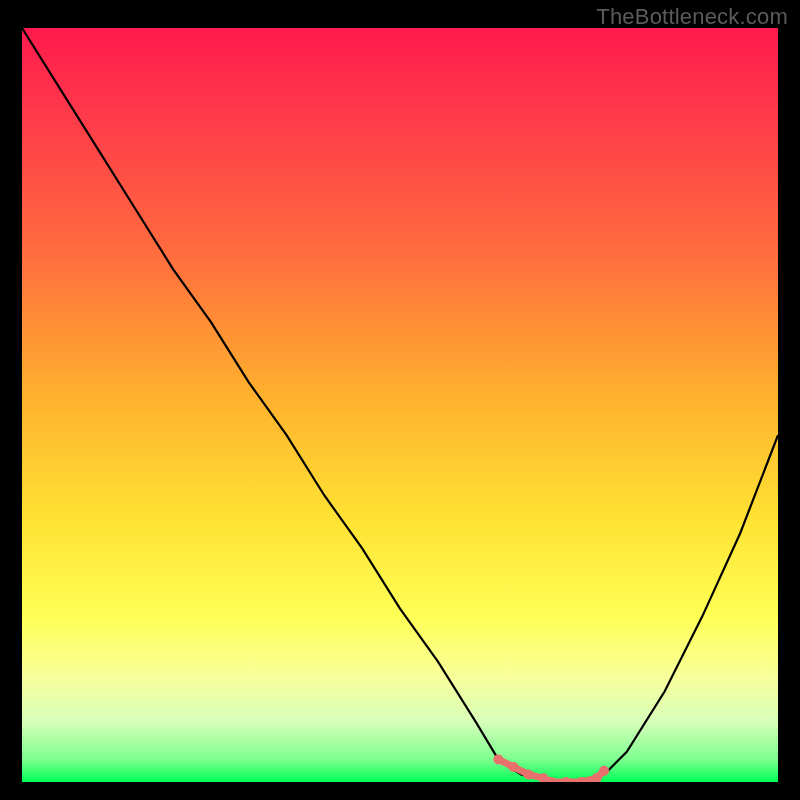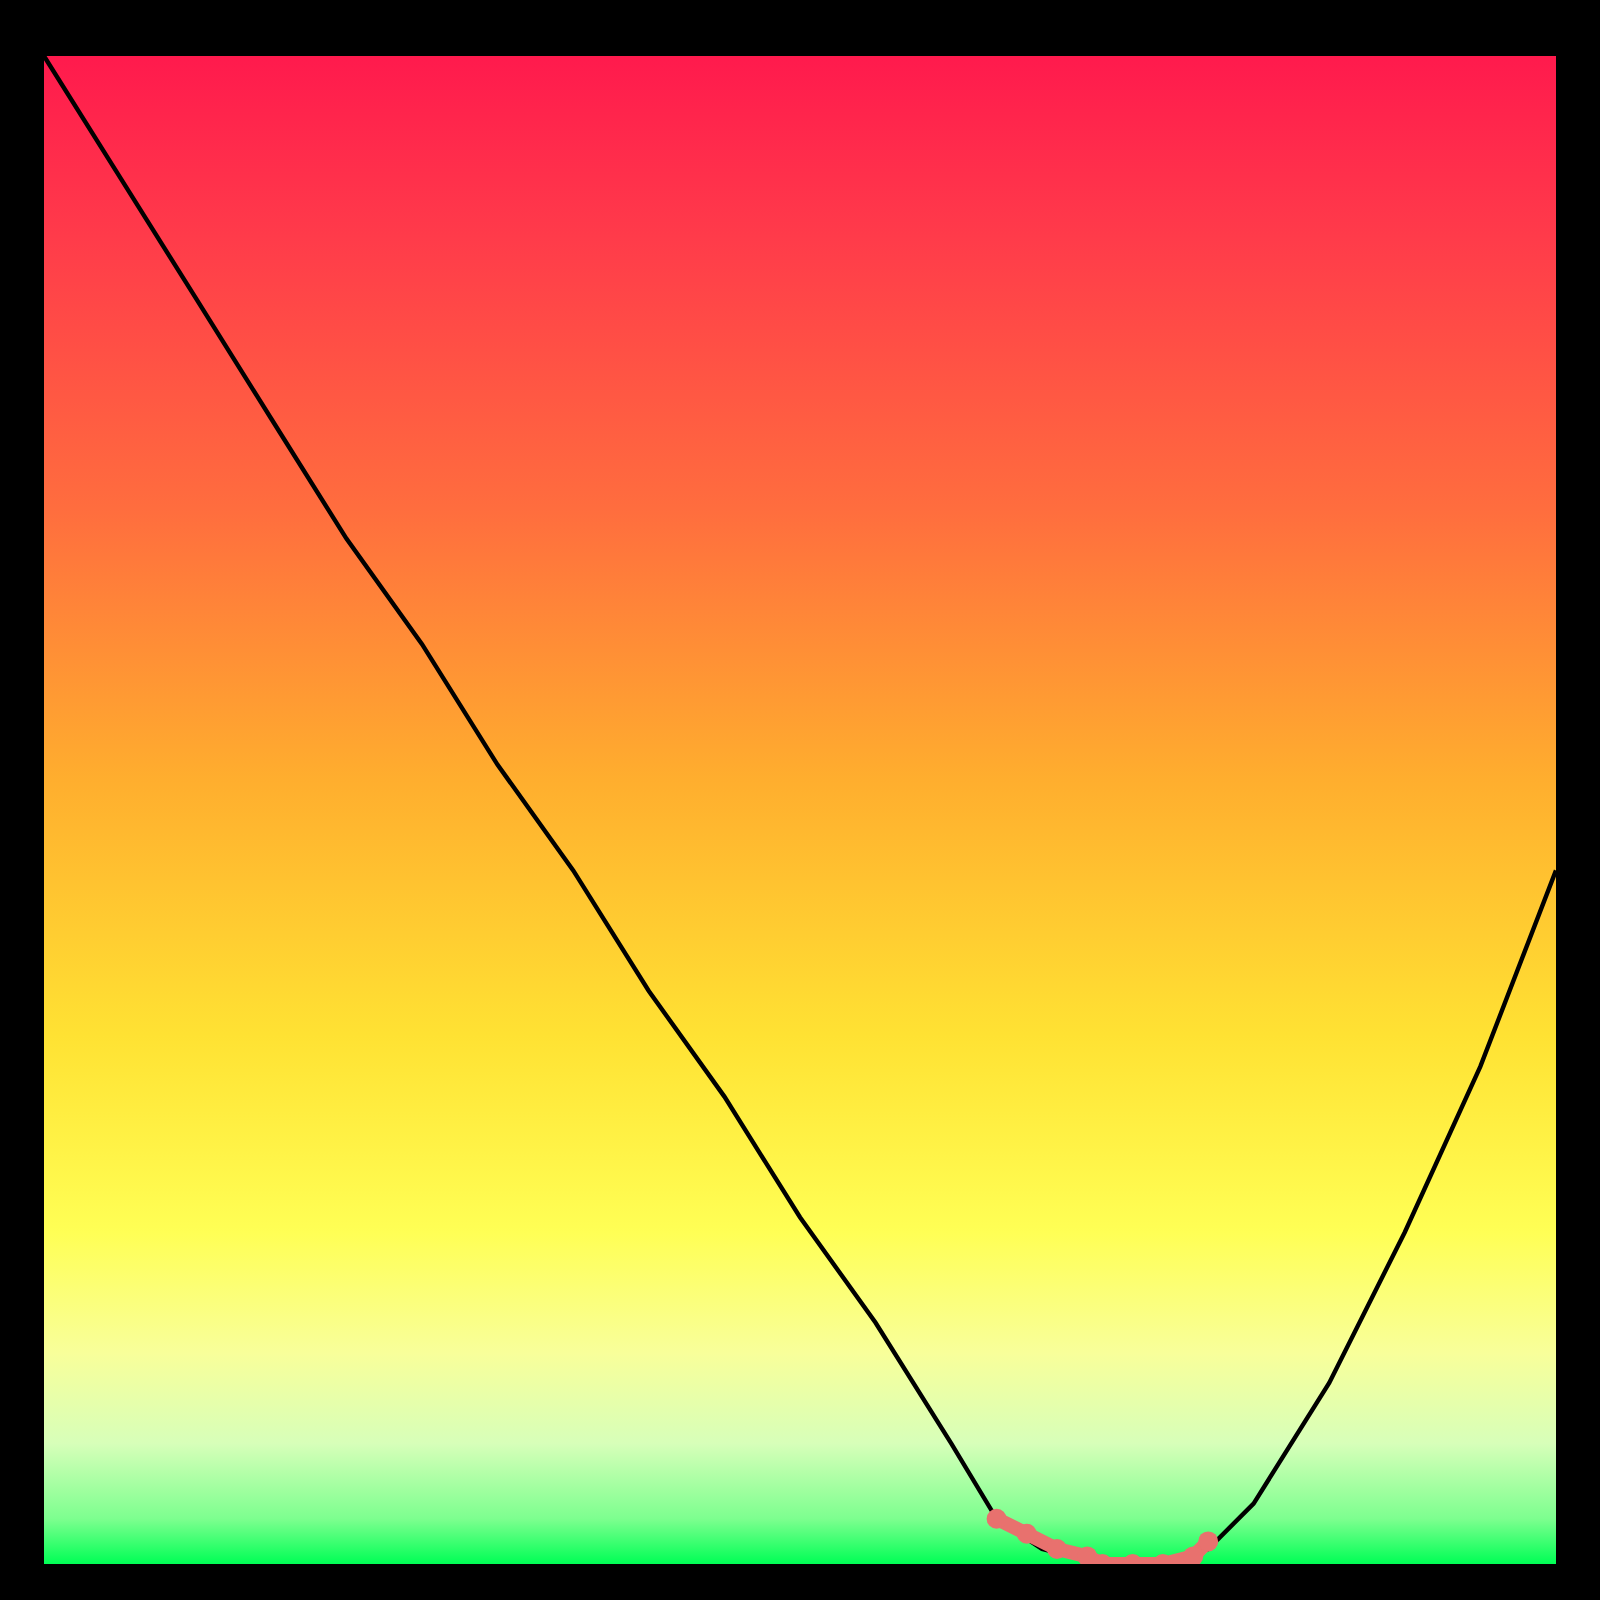--- a/index.html
+++ b/index.html
@@ -73,13 +73,14 @@
           <circle cx="506.5" cy="746.5" r="5" fill="#e8716e"></circle>
           <circle cx="521.6" cy="750.2" r="5" fill="#e8716e"></circle>
           <circle cx="529.2" cy="754.0" r="5" fill="#e8716e"></circle>
           <circle cx="544.3" cy="754.0" r="5" fill="#e8716e"></circle>
           <circle cx="559.4" cy="754.0" r="5" fill="#e8716e"></circle>
           <circle cx="574.6" cy="750.2" r="5" fill="#e8716e"></circle>
           <circle cx="582.1" cy="742.7" r="5" fill="#e8716e"></circle>
         </g>
     </svg>
   </div>
+  <div class="watermark">TheBottleneck.com</div>
 </div>
 
 </body></html>

